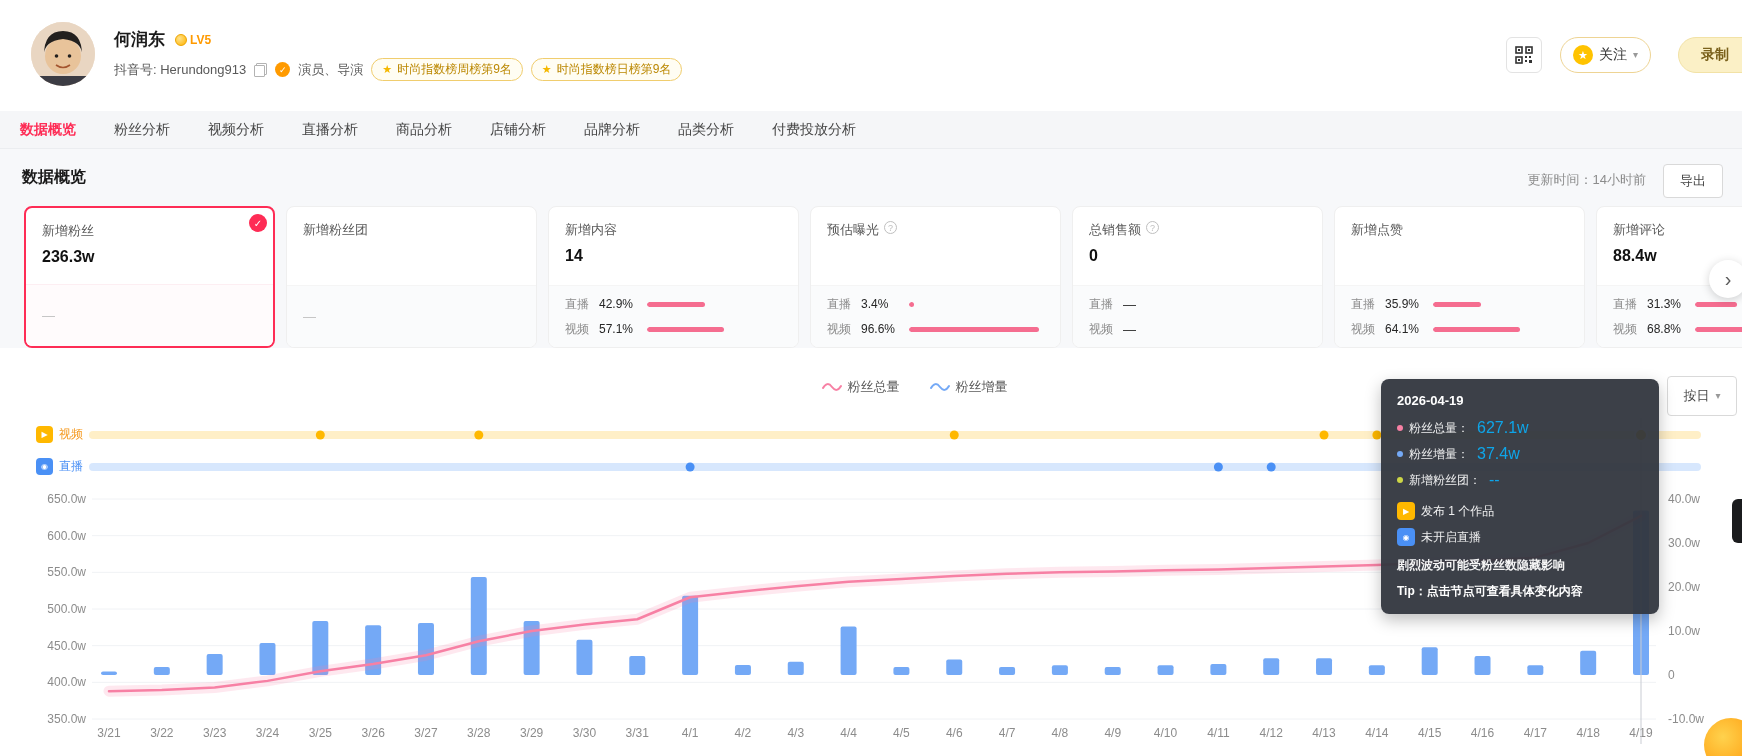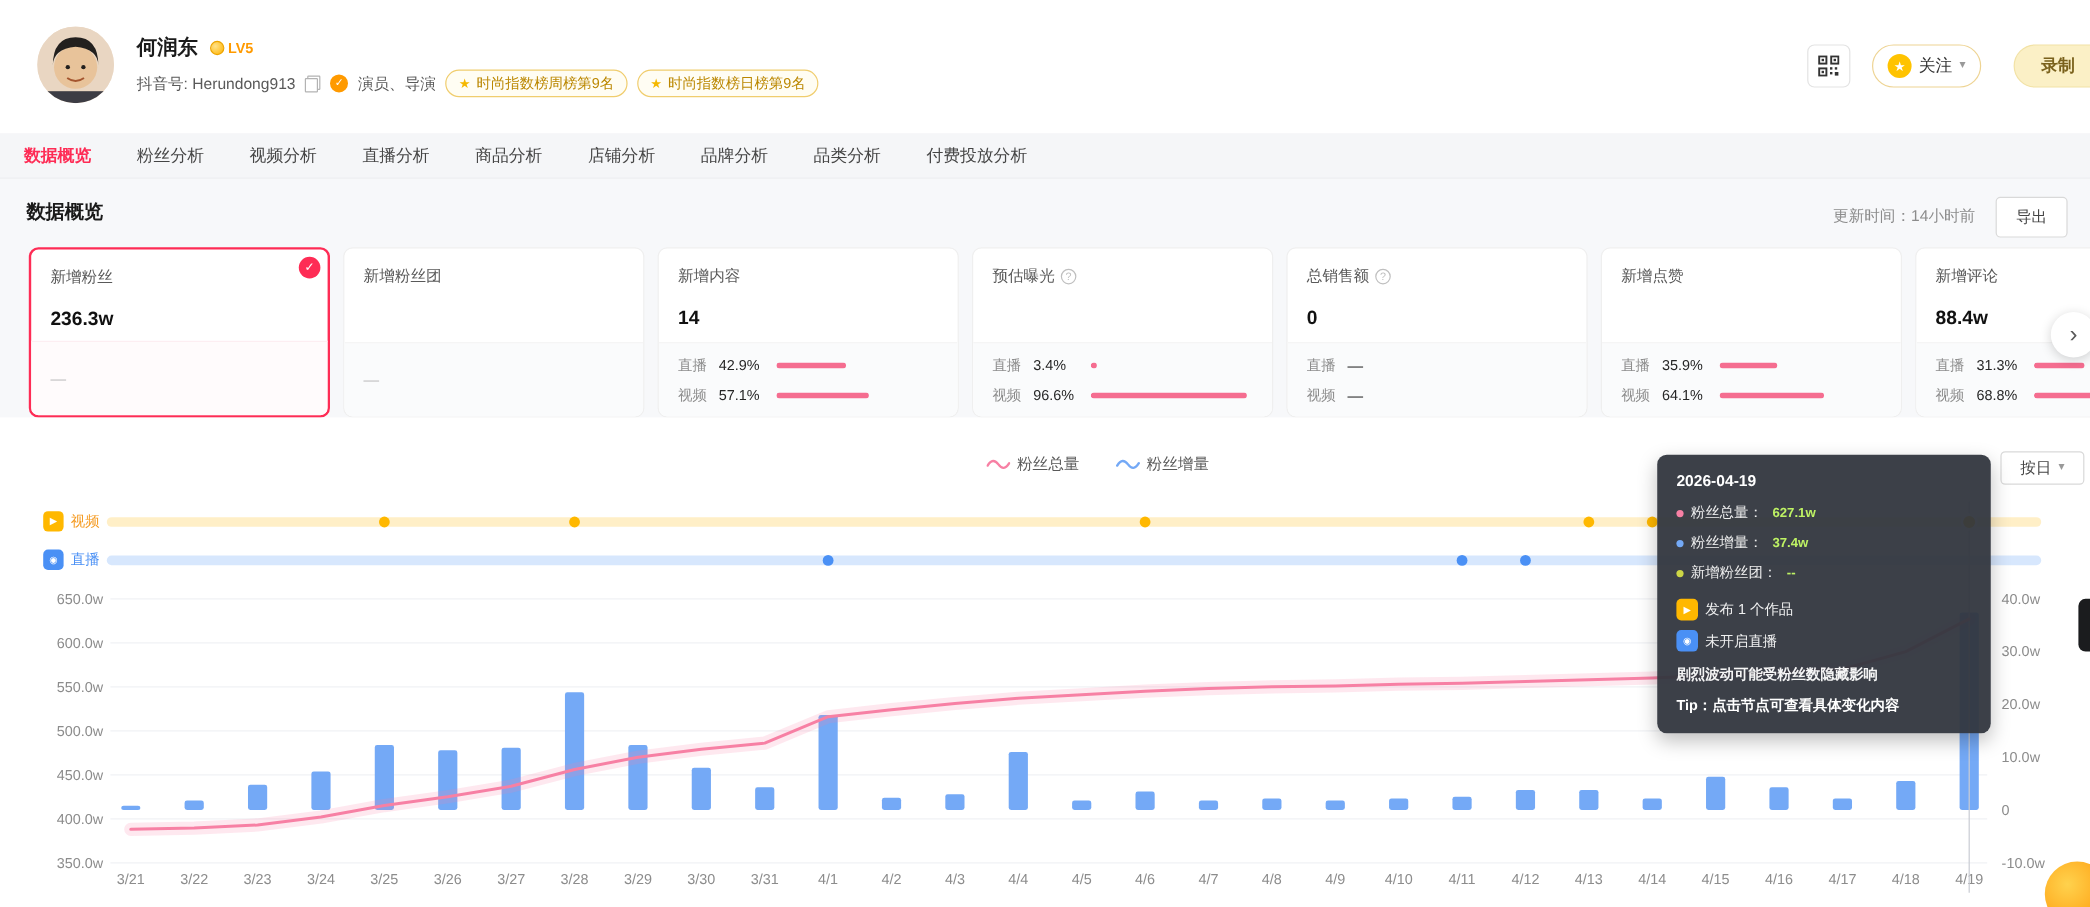--- a/index.html
+++ b/index.html
@@ -34,55 +34,55 @@
 
   
   .overview-area{position:absolute;left:0;top:149px;width:1742px;height:199px;background:#f7f8fa}
   .section-title{position:absolute;left:22px;top:18px;font-size:16px;font-weight:700;color:#1a1a1a}
   .updated{position:absolute;right:96px;top:22px;font-size:13px;color:#8c8c8c}
   .export-btn{position:absolute;left:1663px;top:15px;height:28px;padding:16px 16px;background:#fff;border:1px solid #d9d9d9;border-radius:4px;font-size:13px;color:#454545;display:flex;align-items:center;cursor:pointer}
   .cards-row{position:absolute;left:24px;top:57px;display:flex;gap:11px}
   .card{position:relative;width:251px;height:142px;background:#fff;border:1px solid #efefef;border-radius:8px;overflow:hidden;cursor:pointer;flex:none}
   .card.selected{border:2px solid #fe2c55}
   .card-check{position:absolute;top:6px;right:6px;width:18px;height:18px;border-radius:50%;background:#fe2c55;color:#fff;font-size:10px;display:flex;align-items:center;justify-content:center;z-index:2}
-  .card-title{margin:14px 0 18px 16px;font-size:13px;color:#595959;display:flex;align-items:center;gap:5px}
+  .card-title{margin:14px 0 8px 16px;font-size:13px;color:#595959;display:flex;align-items:flex-start;gap:5px}
   .info-icon{width:13px;height:13px;border:1px solid #bfbfbf;border-radius:50%;color:#bfbfbf;font-size:9px;display:inline-flex;align-items:center;justify-content:center}
   .card-value{margin:7px 0 0 16px;font-size:16px;font-weight:700;color:#111}
   .card-bottom{position:absolute;left:0;right:0;bottom:0;height:62px;background:#fafbfc;border-top:1px solid #f5f5f5;padding:8px 16px;display:flex;flex-direction:column;justify-content:center;gap:8px}
   .card.selected .card-bottom{background:#fffbfc;border-top-color:#fdeef2}
   .dash{color:#bfbfbf;font-size:13px}
   .mrow{display:flex;align-items:center;font-size:12px}
   .mlabel{color:#8c8c8c;width:34px;flex:none}
   .mpct{color:#262626;width:48px;flex:none}
   .mtrack{flex:1;height:5px;border-radius:3px;overflow:hidden}
   .mbar{display:block;height:5px;border-radius:3px;background:#f56d90;width:0}
   .carousel-next{position:absolute;left:1709px;top:260px;width:38px;height:38px;border-radius:50%;background:#fff;box-shadow:0 2px 10px rgba(0,0,0,.18);display:flex;align-items:center;justify-content:center;color:#595959;font-size:20px;z-index:6;cursor:pointer}
 
   
   .chart-section{position:absolute;left:0;top:348px;width:1742px;height:408px;background:#fff}
   .legend{position:absolute;left:0;top:30px;width:100%;display:flex;justify-content:center;gap:30px;font-size:13px;color:#595959;padding-left:87px}
   .legend-item{display:flex;align-items:center;gap:6px;cursor:pointer}
   .legend-wave.pink{color:#f780a4}
   .legend-wave.blue{color:#74a9f6}
-  .period{position:absolute;left:1667px;top:28px;width:70px;height:28px;border:1px solid #d9d9d9;border-radius:4px;background:#fff;display:flex;align-items:center;justify-content:center;gap:6px;font-size:13px;color:#454545;cursor:pointer}
+  .period{position:absolute;left:1667px;top:28px;width:70px;height:40px;border:1px solid #d9d9d9;border-radius:4px;background:#fff;display:flex;align-items:center;justify-content:center;gap:6px;font-size:13px;color:#454545;cursor:pointer}
   .evt-label{position:absolute;display:flex;align-items:center;gap:6px;font-size:12px;z-index:2}
   .evt-label.video{left:36px;top:78px;color:#f59b22}
   .evt-label.live{left:36px;top:110px;color:#4a90f5}
   .evt-ic{width:17px;height:17px;border-radius:4px;color:#fff;font-size:8px;display:flex;align-items:center;justify-content:center}
   .evt-ic.video{background:#ffb800}
   .evt-ic.live{background:#4a90f5}
   #chart-svg{position:absolute;left:0;top:0;width:1742px;height:408px}
   #chart-svg text{font-family:"Liberation Sans","DejaVu Sans",sans-serif}
 
   
   .tooltip{position:absolute;left:1381px;top:31px;width:278px;background:rgba(50,54,62,.95);border-radius:8px;padding:14px 16px;color:#fff;box-shadow:0 6px 16px rgba(0,0,0,.25);z-index:5}
   .tt-date{font-size:13px;font-weight:700;margin-bottom:11px}
   .tt-row{display:flex;align-items:center;gap:6px;margin-bottom:8px;font-size:12px;color:rgba(255,255,255,.92)}
   .tt-dot{width:6px;height:6px;border-radius:50%;flex:none}
-  .tt-value{font-size:11px;font-weight:700;color:#bef264;margin-left:2px}
+  .tt-value{font-size:16px;font-weight:400;color:#0ea5e9;margin-left:2px}
   .tt-sq{width:18px;height:18px;border-radius:4px;display:flex;align-items:center;justify-content:center;font-size:8px;color:#fff;flex:none}
   .tt-sq.video{background:#ffb800}
   .tt-sq.live{background:#4a90f5}
   .tt-note-group{margin-top:13px}
   .tt-warning{font-size:12px;font-weight:600;margin:11px 0 9px;color:rgba(255,255,255,.95)}
   .tt-tip{font-size:12px;font-weight:700}
 
   
   .side-tab{position:absolute;right:0;top:499px;width:10px;height:44px;background:#1b1c1e;border-radius:6px 0 0 6px;z-index:6;cursor:pointer}
   .corner-fab{position:absolute;right:-16px;bottom:-16px;width:54px;height:54px;border-radius:50%;background:radial-gradient(circle at 35% 35%,#ffd24d,#ff9000);z-index:6;cursor:pointer}

